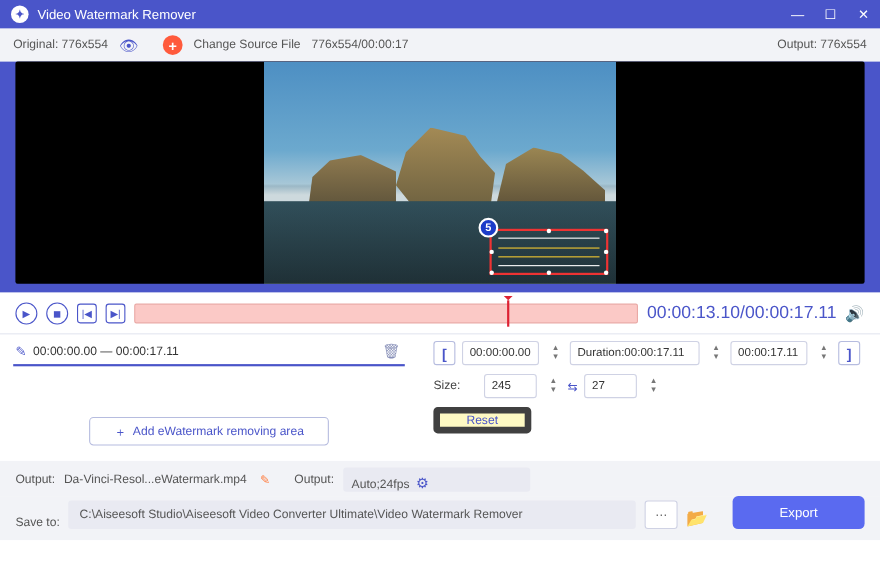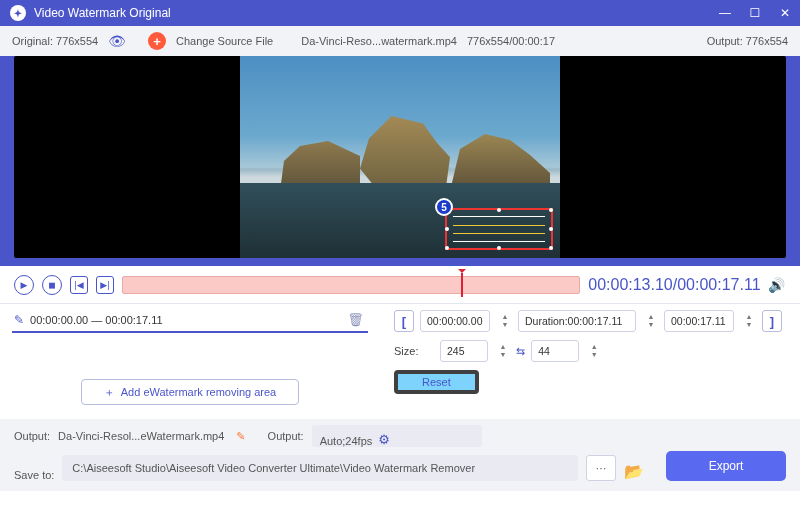--- a/index.html
+++ b/index.html
@@ -52,53 +52,52 @@
   .segment .trash { margin-left:auto;color:#8890b8;font-size:13px;cursor:pointer;}
   .addarea-btn { margin:auto auto 8px auto; height:26px;padding:0 22px;border:1px solid #b6bcdf;border-radius:4px;background:#fff;color:#4a55c9;font-size:11px;display:flex;align-items:center;gap:6px;cursor:pointer;}
   .rightpanel { flex:1; padding:6px 14px; font-size:11px; color:#444; display:flex;flex-direction:column;gap:8px;}
   .prow { display:flex; align-items:center; gap:6px; }
   .bracket { color:#4a55c9;font-weight:bold;font-size:13px;padding:0 2px;cursor:pointer;border:1px solid #b6bcdf;border-radius:3px;height:22px;width:20px;display:flex;align-items:center;justify-content:center;}
   .numbox { height:22px;border:1px solid #cfd2e4;border-radius:3px;background:#fff;padding:0 6px;display:flex;align-items:center;font-size:10.5px;min-width:70px;color:#333;}
   .spin { width:14px;display:flex;flex-direction:column;margin-left:2px;}
   .spin span{height:8px;font-size:7px;color:#777;line-height:7px;cursor:pointer;text-align:center;}
   .lbl { width:40px; }
   .link-icon { color:#4a55c9;font-size:11px;cursor:pointer;}
-  .resetbtn { height:24px;padding:0 24px;border:4px solid #404040;border-radius:4px;background:#7dd3fc;color:#4a55c9;font-size:11px;cursor:pointer;}
+  .resetbtn { height:24px;padding:0 24px;border:6px solid #404040;border-radius:4px;background:#fef9c3;color:#4a55c9;font-size:11px;cursor:pointer;}
   
   .outstrip { background:#f2f3f7;padding:6px 14px 4px 14px;font-size:11px;color:#555;display:flex;align-items:center;gap:8px;}
   .outstrip .field { background:#e9eaf2;height:22px;border-radius:3px;padding:0 8px;display:flex;align-items:flex-end;color:#555;}
   .pencil { color:#ff7a3c;margin-left:4px;cursor:pointer;font-size:11px;}
   .gear { color:#4a55c9;margin-left:6px;cursor:pointer;font-size:13px;}
   .saverow { background:#f2f3f7;padding:0 14px 10px 14px;font-size:11px;color:#555;display:flex;align-items:flex-end;gap:8px;}
   .saverow .path { flex:1;background:#e9eaf2;height:26px;border-radius:3px;padding:0 10px;display:flex;align-items:center;color:#555;}
   .dotsbtn { width:30px;height:26px;border:1px solid #cfd2e4;border-radius:3px;background:#fff;display:flex;align-items:center;justify-content:center;cursor:pointer;color:#666;}
   .openfolder { color:#4a55c9;font-size:16px;cursor:pointer;}
   .exportbtn { width:120px;height:30px;background:#5a6af0;color:#fff;border:none;border-radius:5px;font-size:12px;cursor:pointer;margin-left:14px;}
 </style>
 </head>
 <body>
 
 <div class="titlebar">
   <div class="logo">✦</div>
-  <span>Video Watermark Original</span>
+  <span>Video Watermark Remover</span>
   <div class="spacer"></div>
   <div class="winbtn">―</div>
   <div class="winbtn">☐</div>
   <div class="winbtn">✕</div>
 </div>
 
 <div class="infostrip">
   <div class="left">
     <span>Original: 776x554</span>
     <span class="eye-icon">👁</span>
   </div>
   <div class="mid">
     <span class="plusbtn">+</span>
     <span>Change Source File</span>
-    <span style="margin-left:18px">Da-Vinci-Reso...watermark.mp4</span>
     <span>776x554/00:00:17</span>
   </div>
   <div class="right">
     <span>Output: 776x554</span>
   </div>
 </div>
 
 <div class="preview-wrap">
   <div class="preview-area">
     <div class="preview-img">
@@ -172,21 +171,21 @@
       <div class="bracket">]</div>
     </div>
     <div class="prow">
       <span class="lbl">Size:</span>
       <div class="numbox" style="min-width:48px">245</div>
       <div class="spin">
           <span>▲</span>
           <span>▼</span>
         </div>
       <span class="link-icon">⇆</span>
-      <div class="numbox" style="min-width:48px">44</div>
+      <div class="numbox" style="min-width:48px">27</div>
       <div class="spin">
           <span>▲</span>
           <span>▼</span>
         </div>
     </div>
     <div class="prow">
       <button class="resetbtn">Reset</button>
     </div>
   </div>
 </div>

